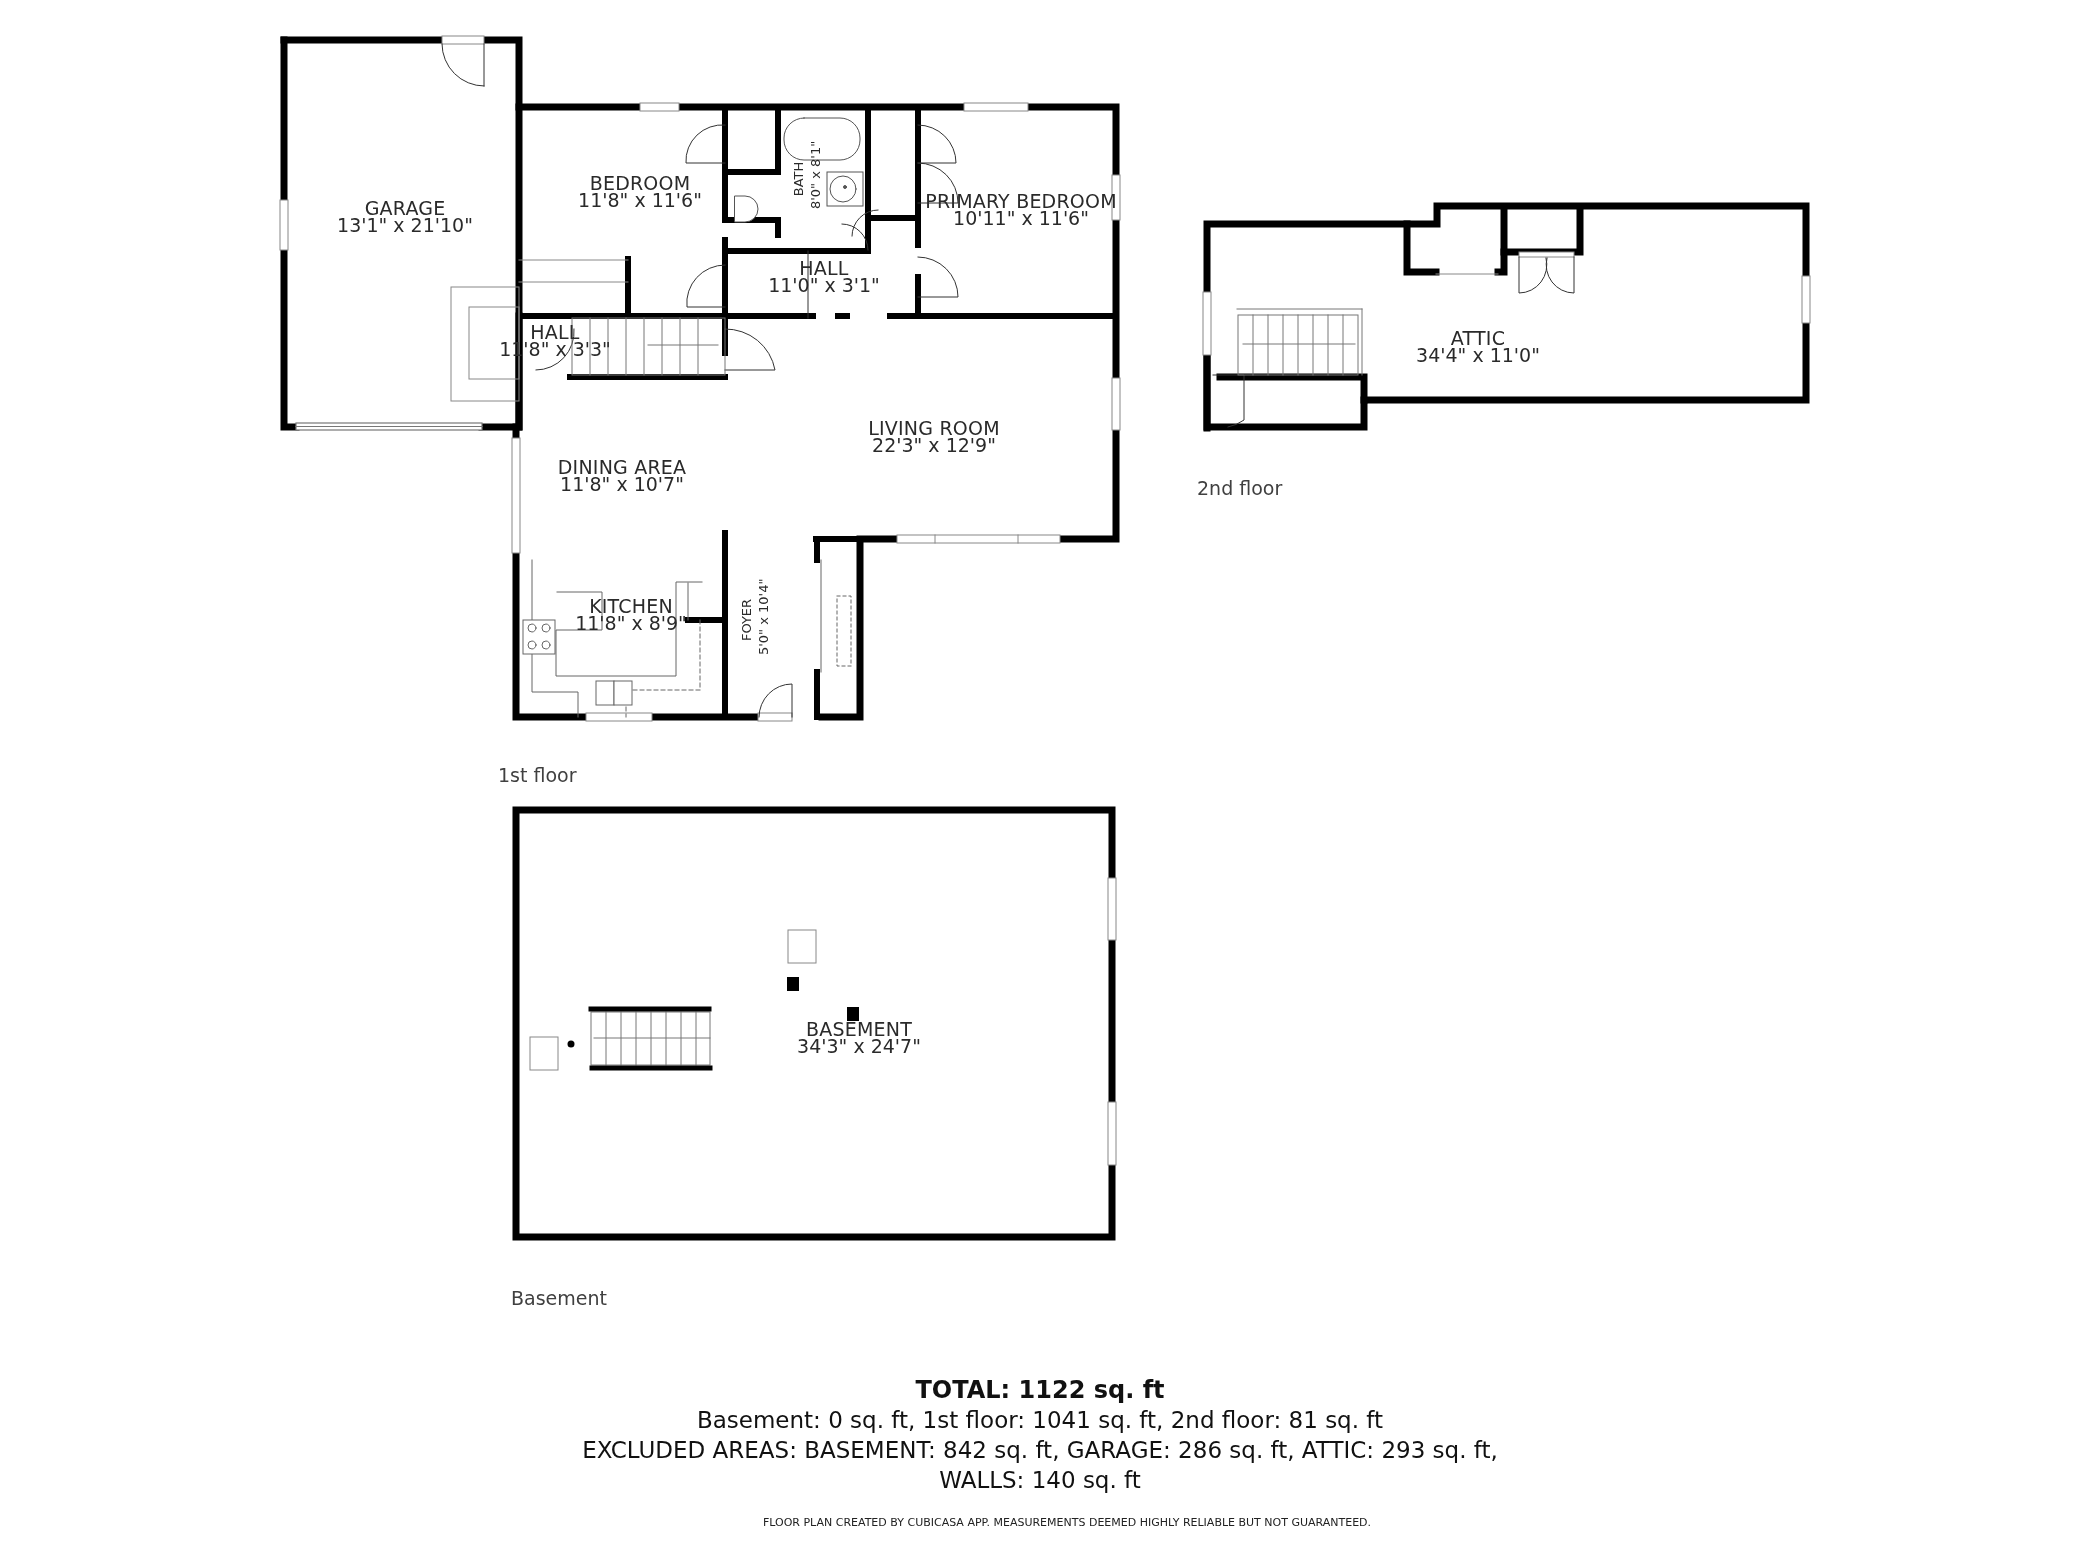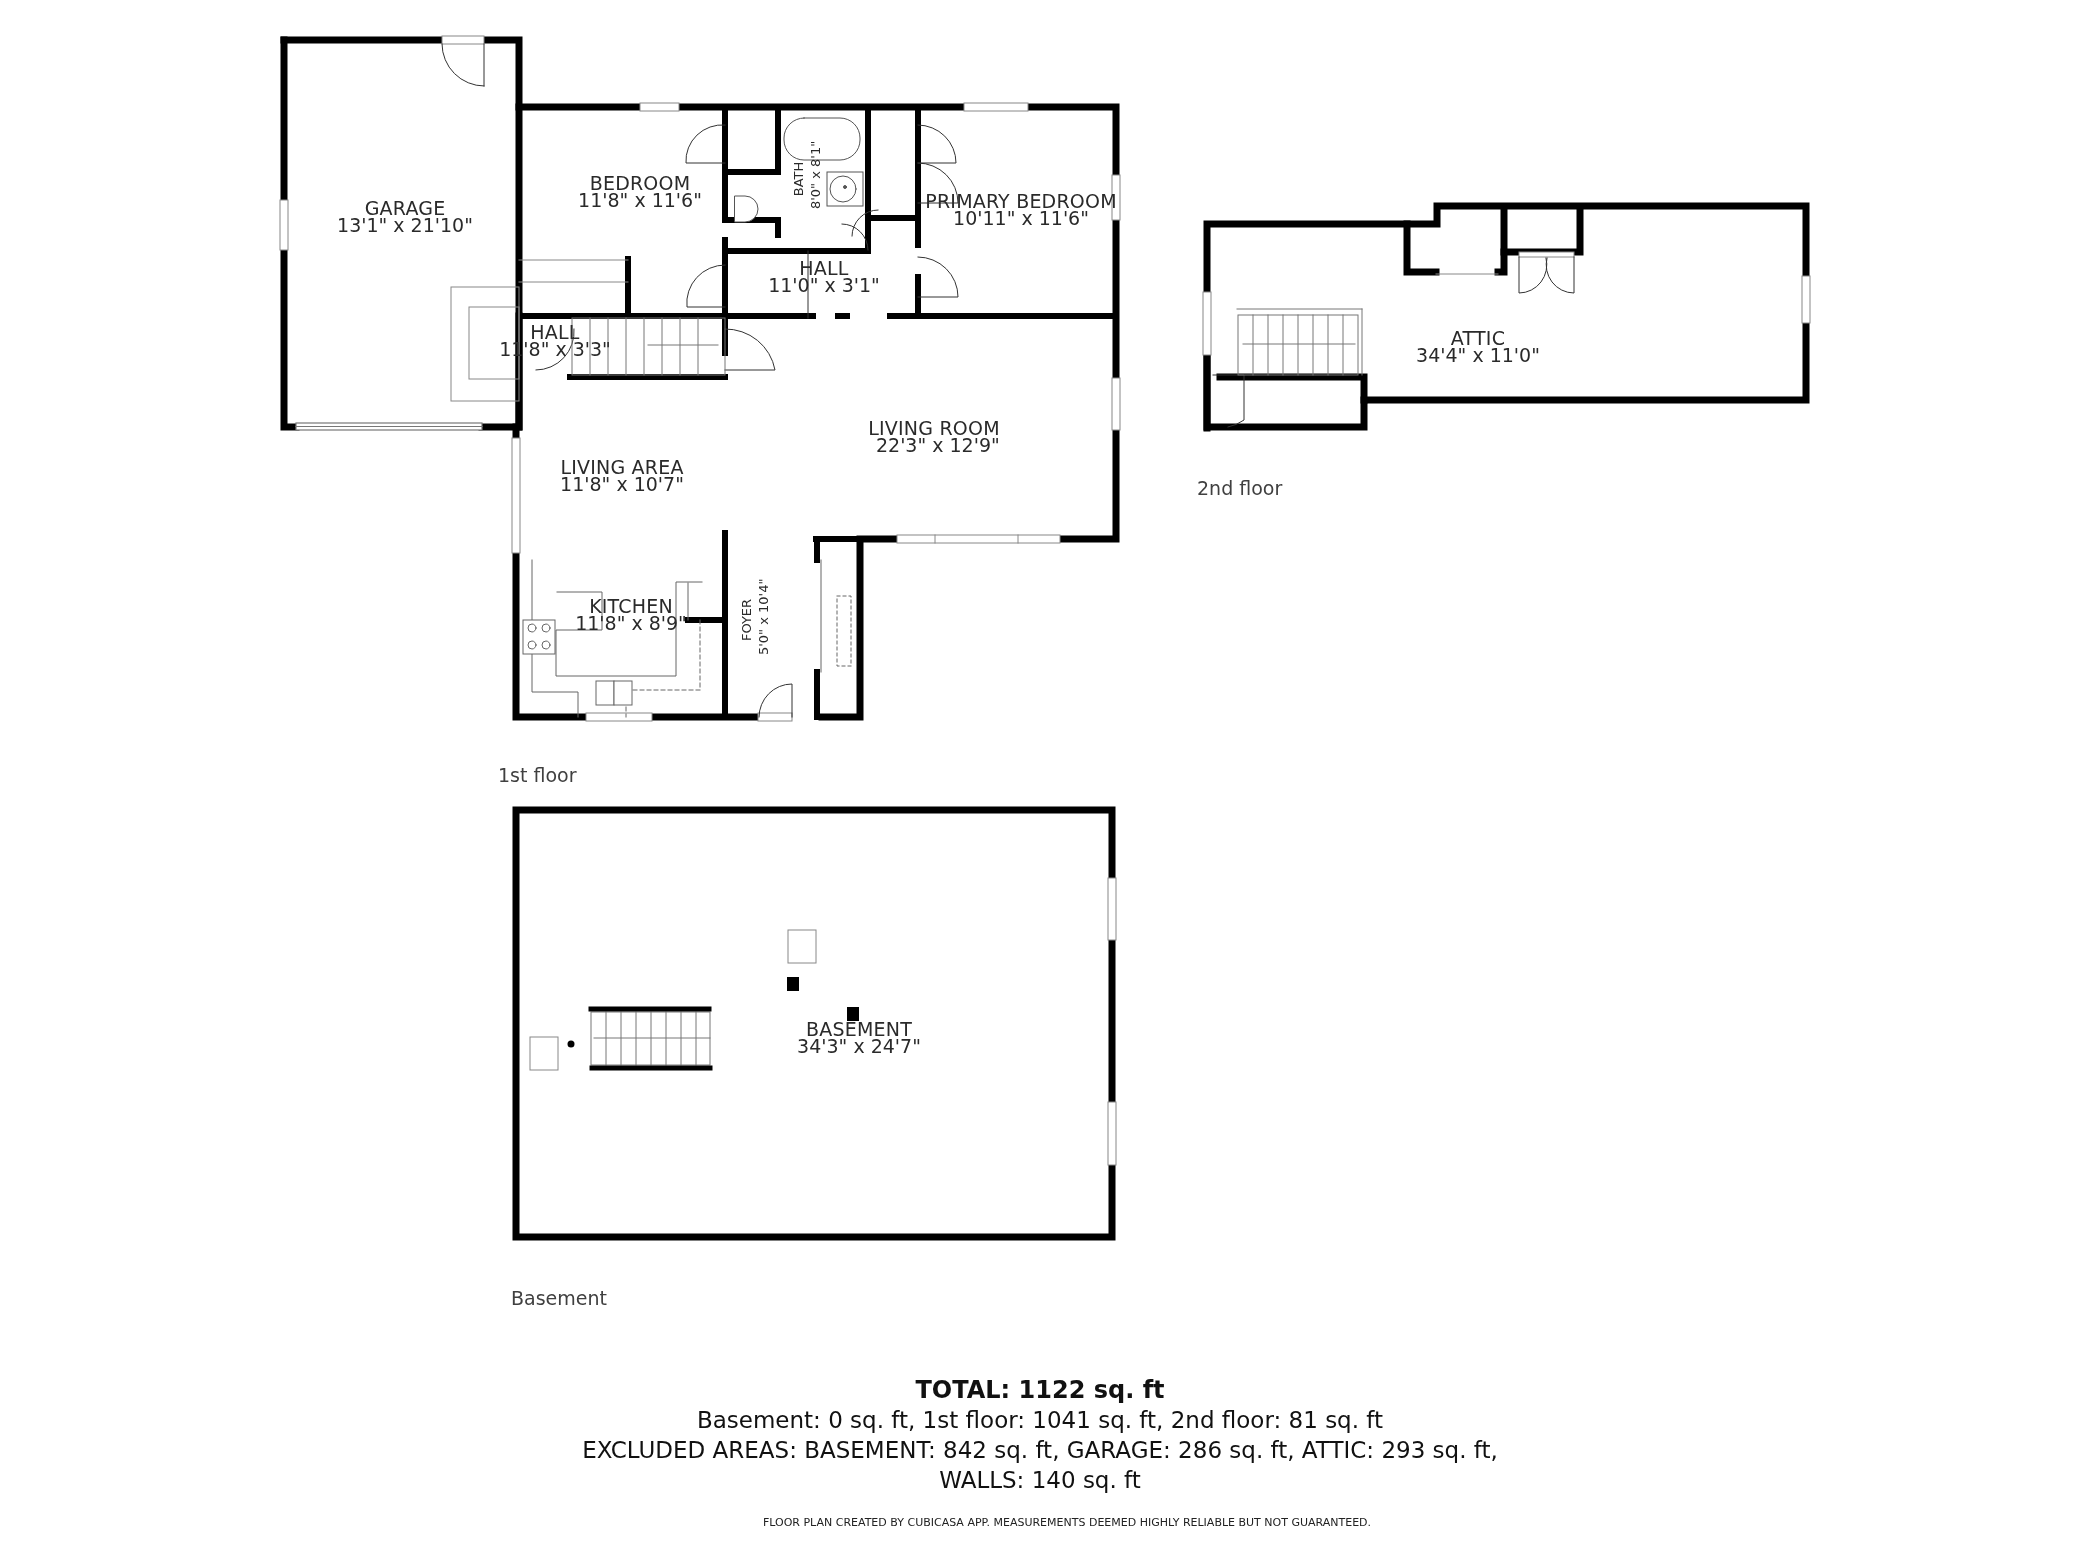--- a/index.html
+++ b/index.html
@@ -252,26 +252,26 @@
   <span class="d">10'11" x 11'6"</span>
 </div>
 <div class="lbl" style="left:824px; top:260px;">
   <span class="n">HALL</span>
   <span class="d">11'0" x 3'1"</span>
 </div>
 <div class="lbl" style="left:555px; top:324px;">
   <span class="n">HALL</span>
   <span class="d">11'8" x 3'3"</span>
 </div>
-<div class="lbl" style="left:934px; top:420px;text-align:right;">
+<div class="lbl" style="left:934px; top:420px;">
   <span class="n">LIVING ROOM</span>
   <span class="d">22'3" x 12'9"</span>
 </div>
 <div class="lbl" style="left:622px; top:459px;">
-  <span class="n">LIVING AREA</span>
+  <span class="n">DINING AREA</span>
   <span class="d">11'8" x 10'7"</span>
 </div>
 <div class="lbl" style="left:631px; top:598px;">
   <span class="n">KITCHEN</span>
   <span class="d">11'8" x 8'9"</span>
 </div>
 <div class="vlbl" style="left:738px; top:655px; width:0;">
   <div style="position:relative; width:70px;">
     <span style="display:block">FOYER</span>
     <span style="display:block">5'0" x 10'4"</span>

